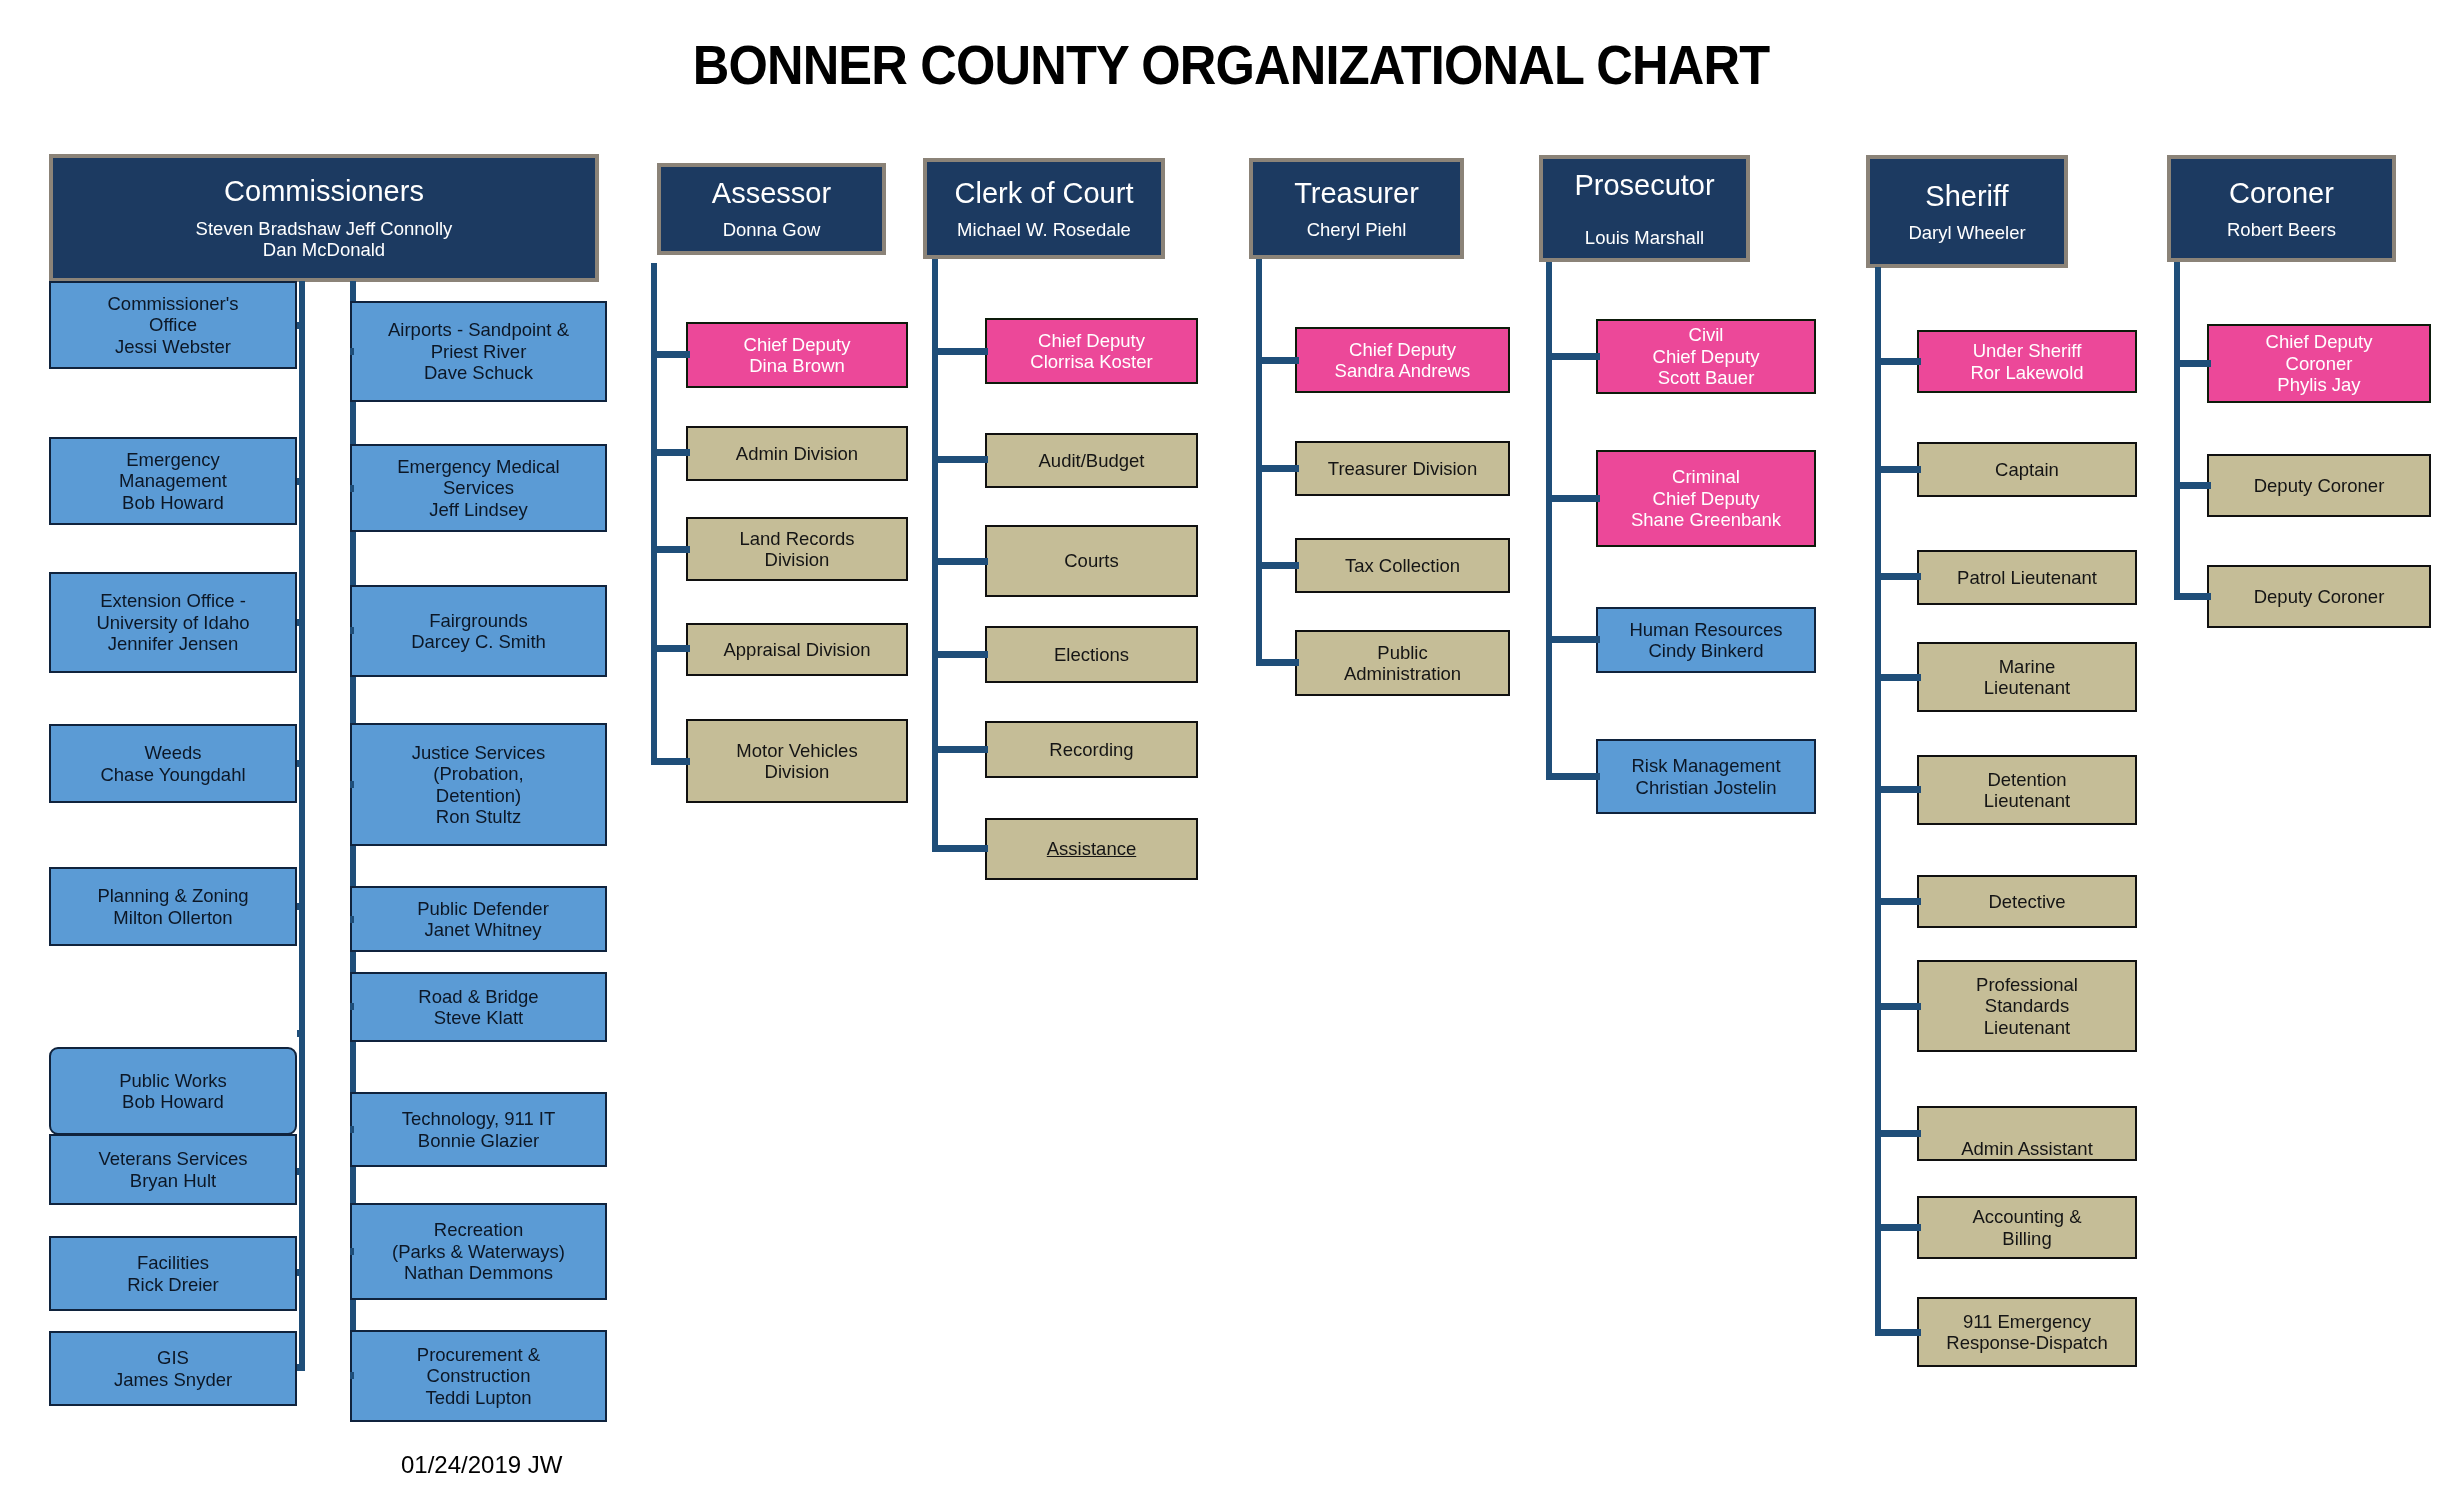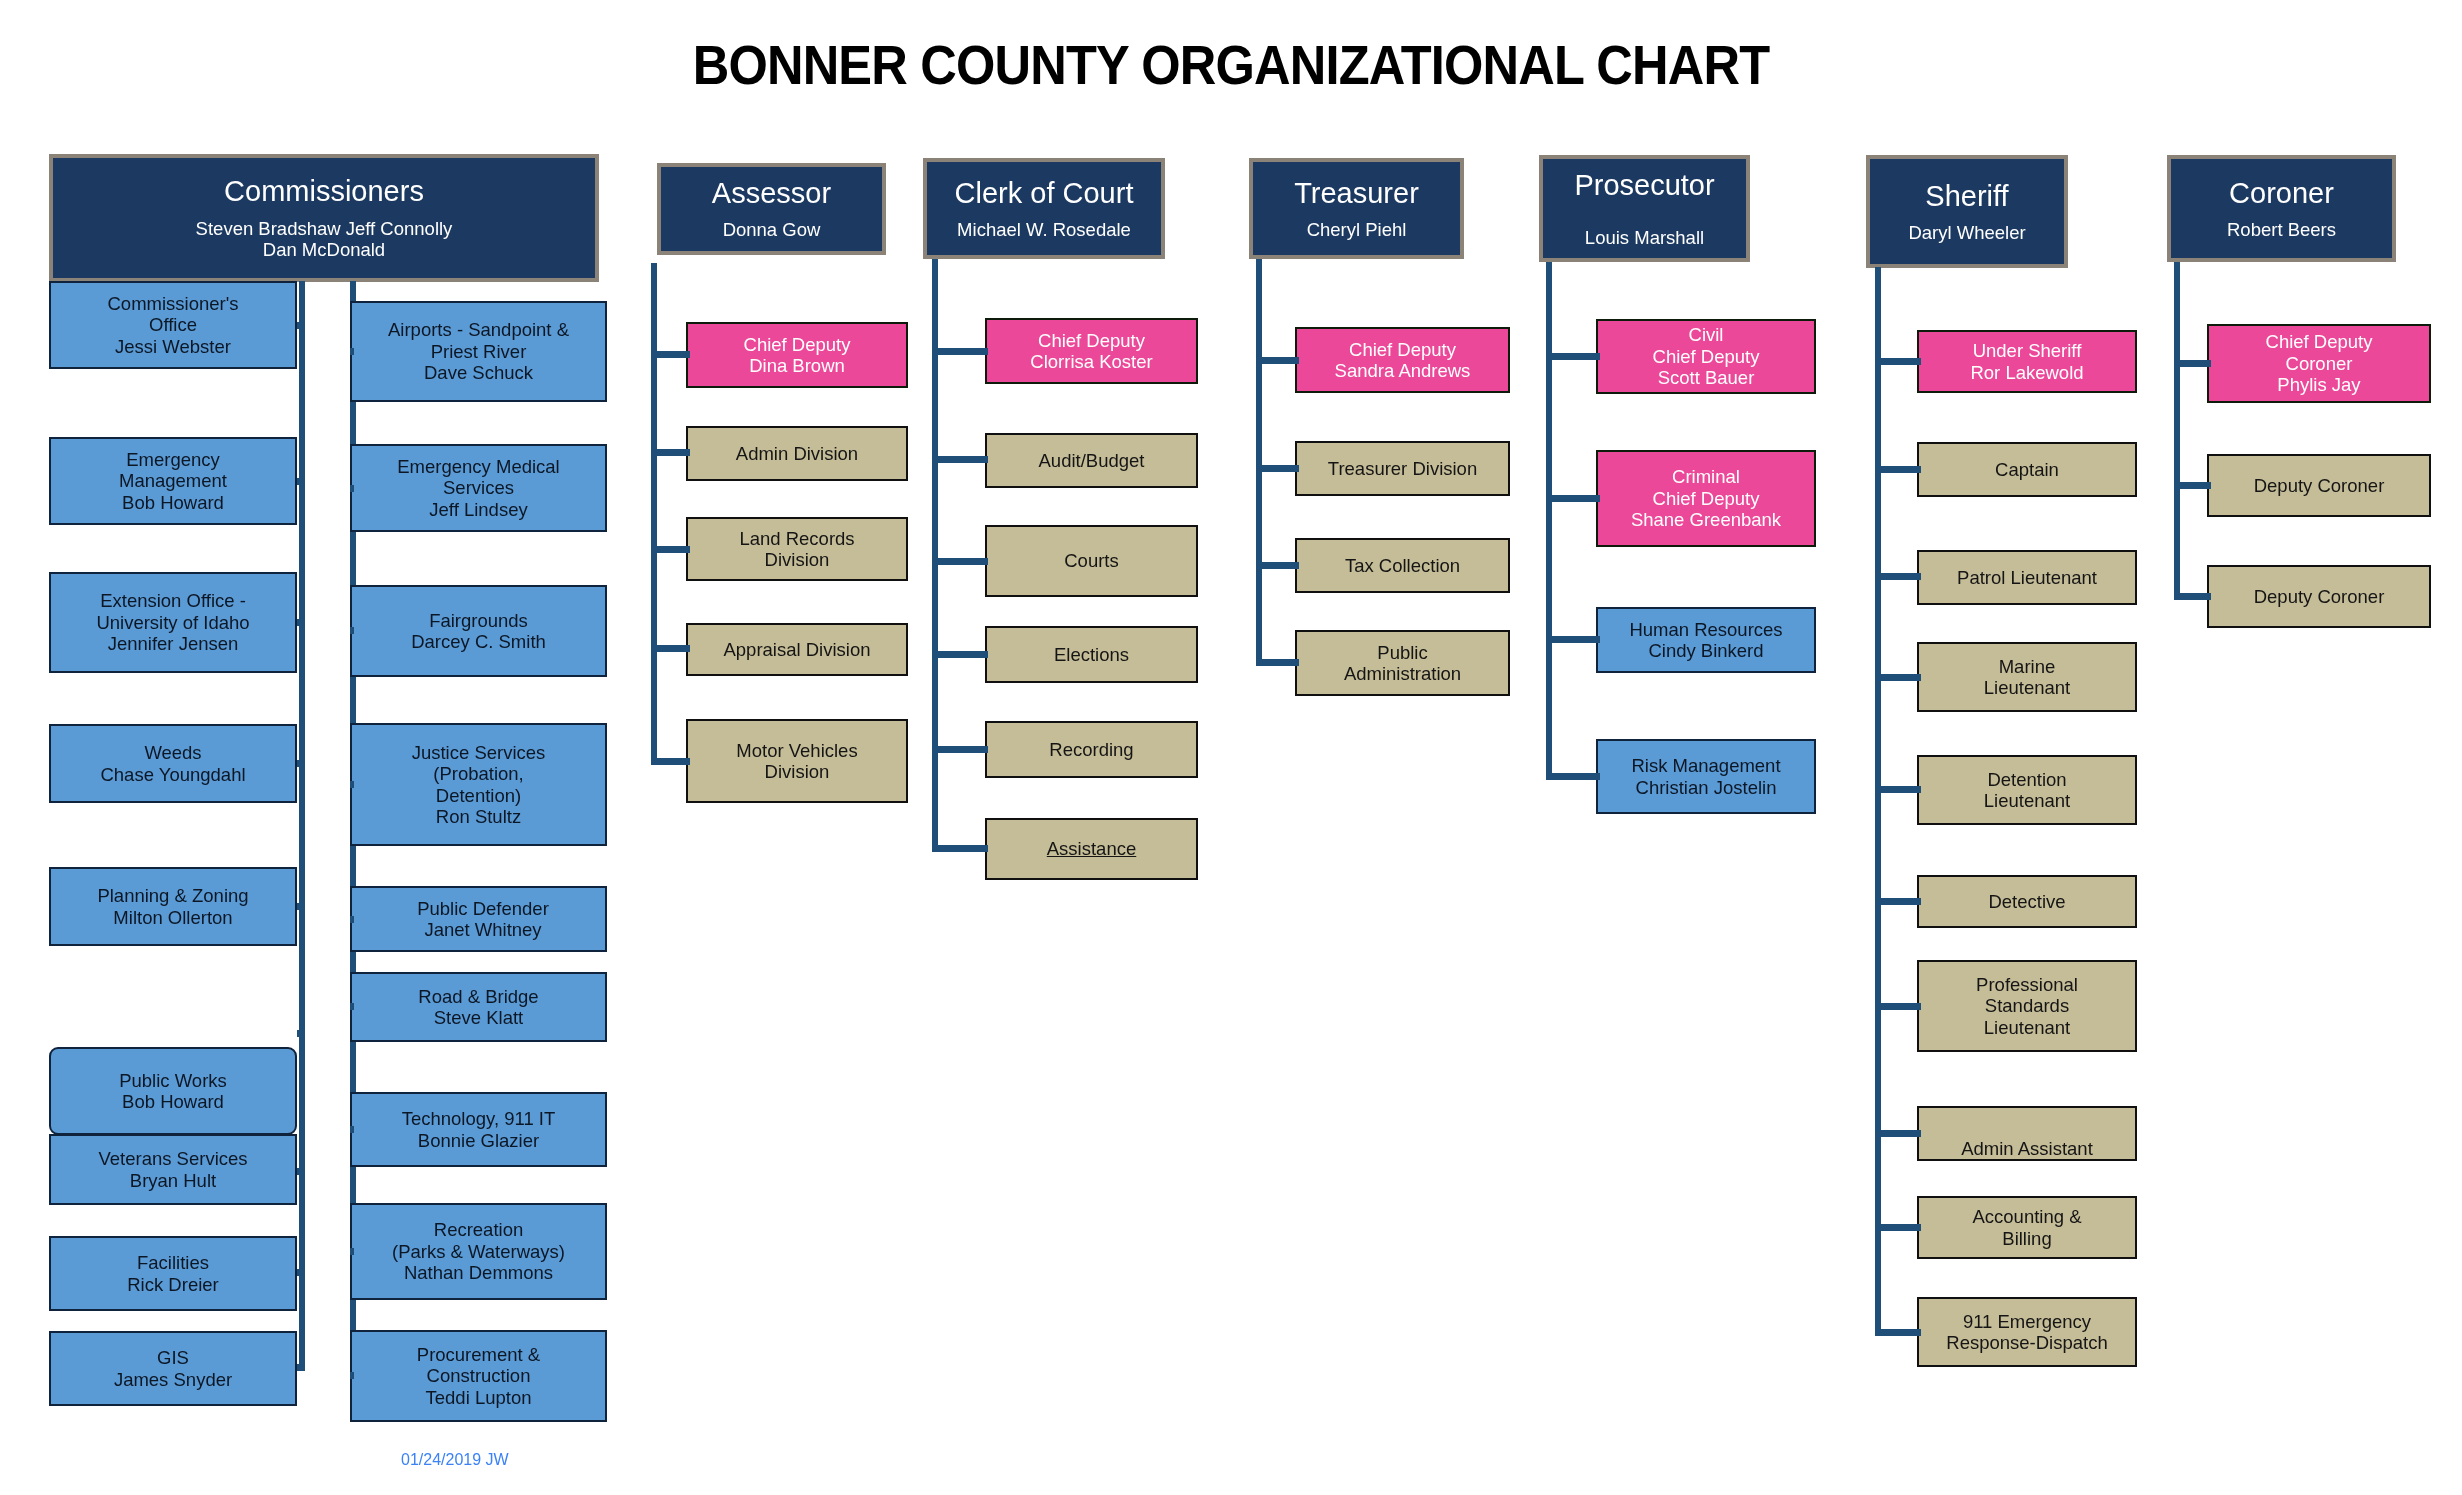--- a/index.html
+++ b/index.html
@@ -26,21 +26,21 @@
   .blue{background:#5b9bd5;border:2.6px solid #10233d;color:#0c1726;font-size:18.5px;}
   .green{background:#ec4899;border:2.6px solid #0d1b0b;color:#ffffff;font-size:18.5px;}
   .tan{background:#c5bd97;border:2.6px solid #101010;color:#151515;font-size:18.5px;}
 
   .node .lines{display:block;}
   .node .lines span{display:block;}
 
   
   .conn{position:absolute;background:#1f4e79;}
 
-  #footer-date{position:absolute;left:401px;top:1451px;font-size:16px;color:#3b82f6;}
+  #footer-date{position:absolute;left:401px;top:1451px;font-size:24px;color:#000000;}
 </style>
 </head>
 <body>
 
 <div id="page-title">BONNER COUNTY ORGANIZATIONAL CHART</div>
 
 <div id="chart-canvas"></div>
 
 <div id="footer-date">01/24/2019 JW</div>
 

